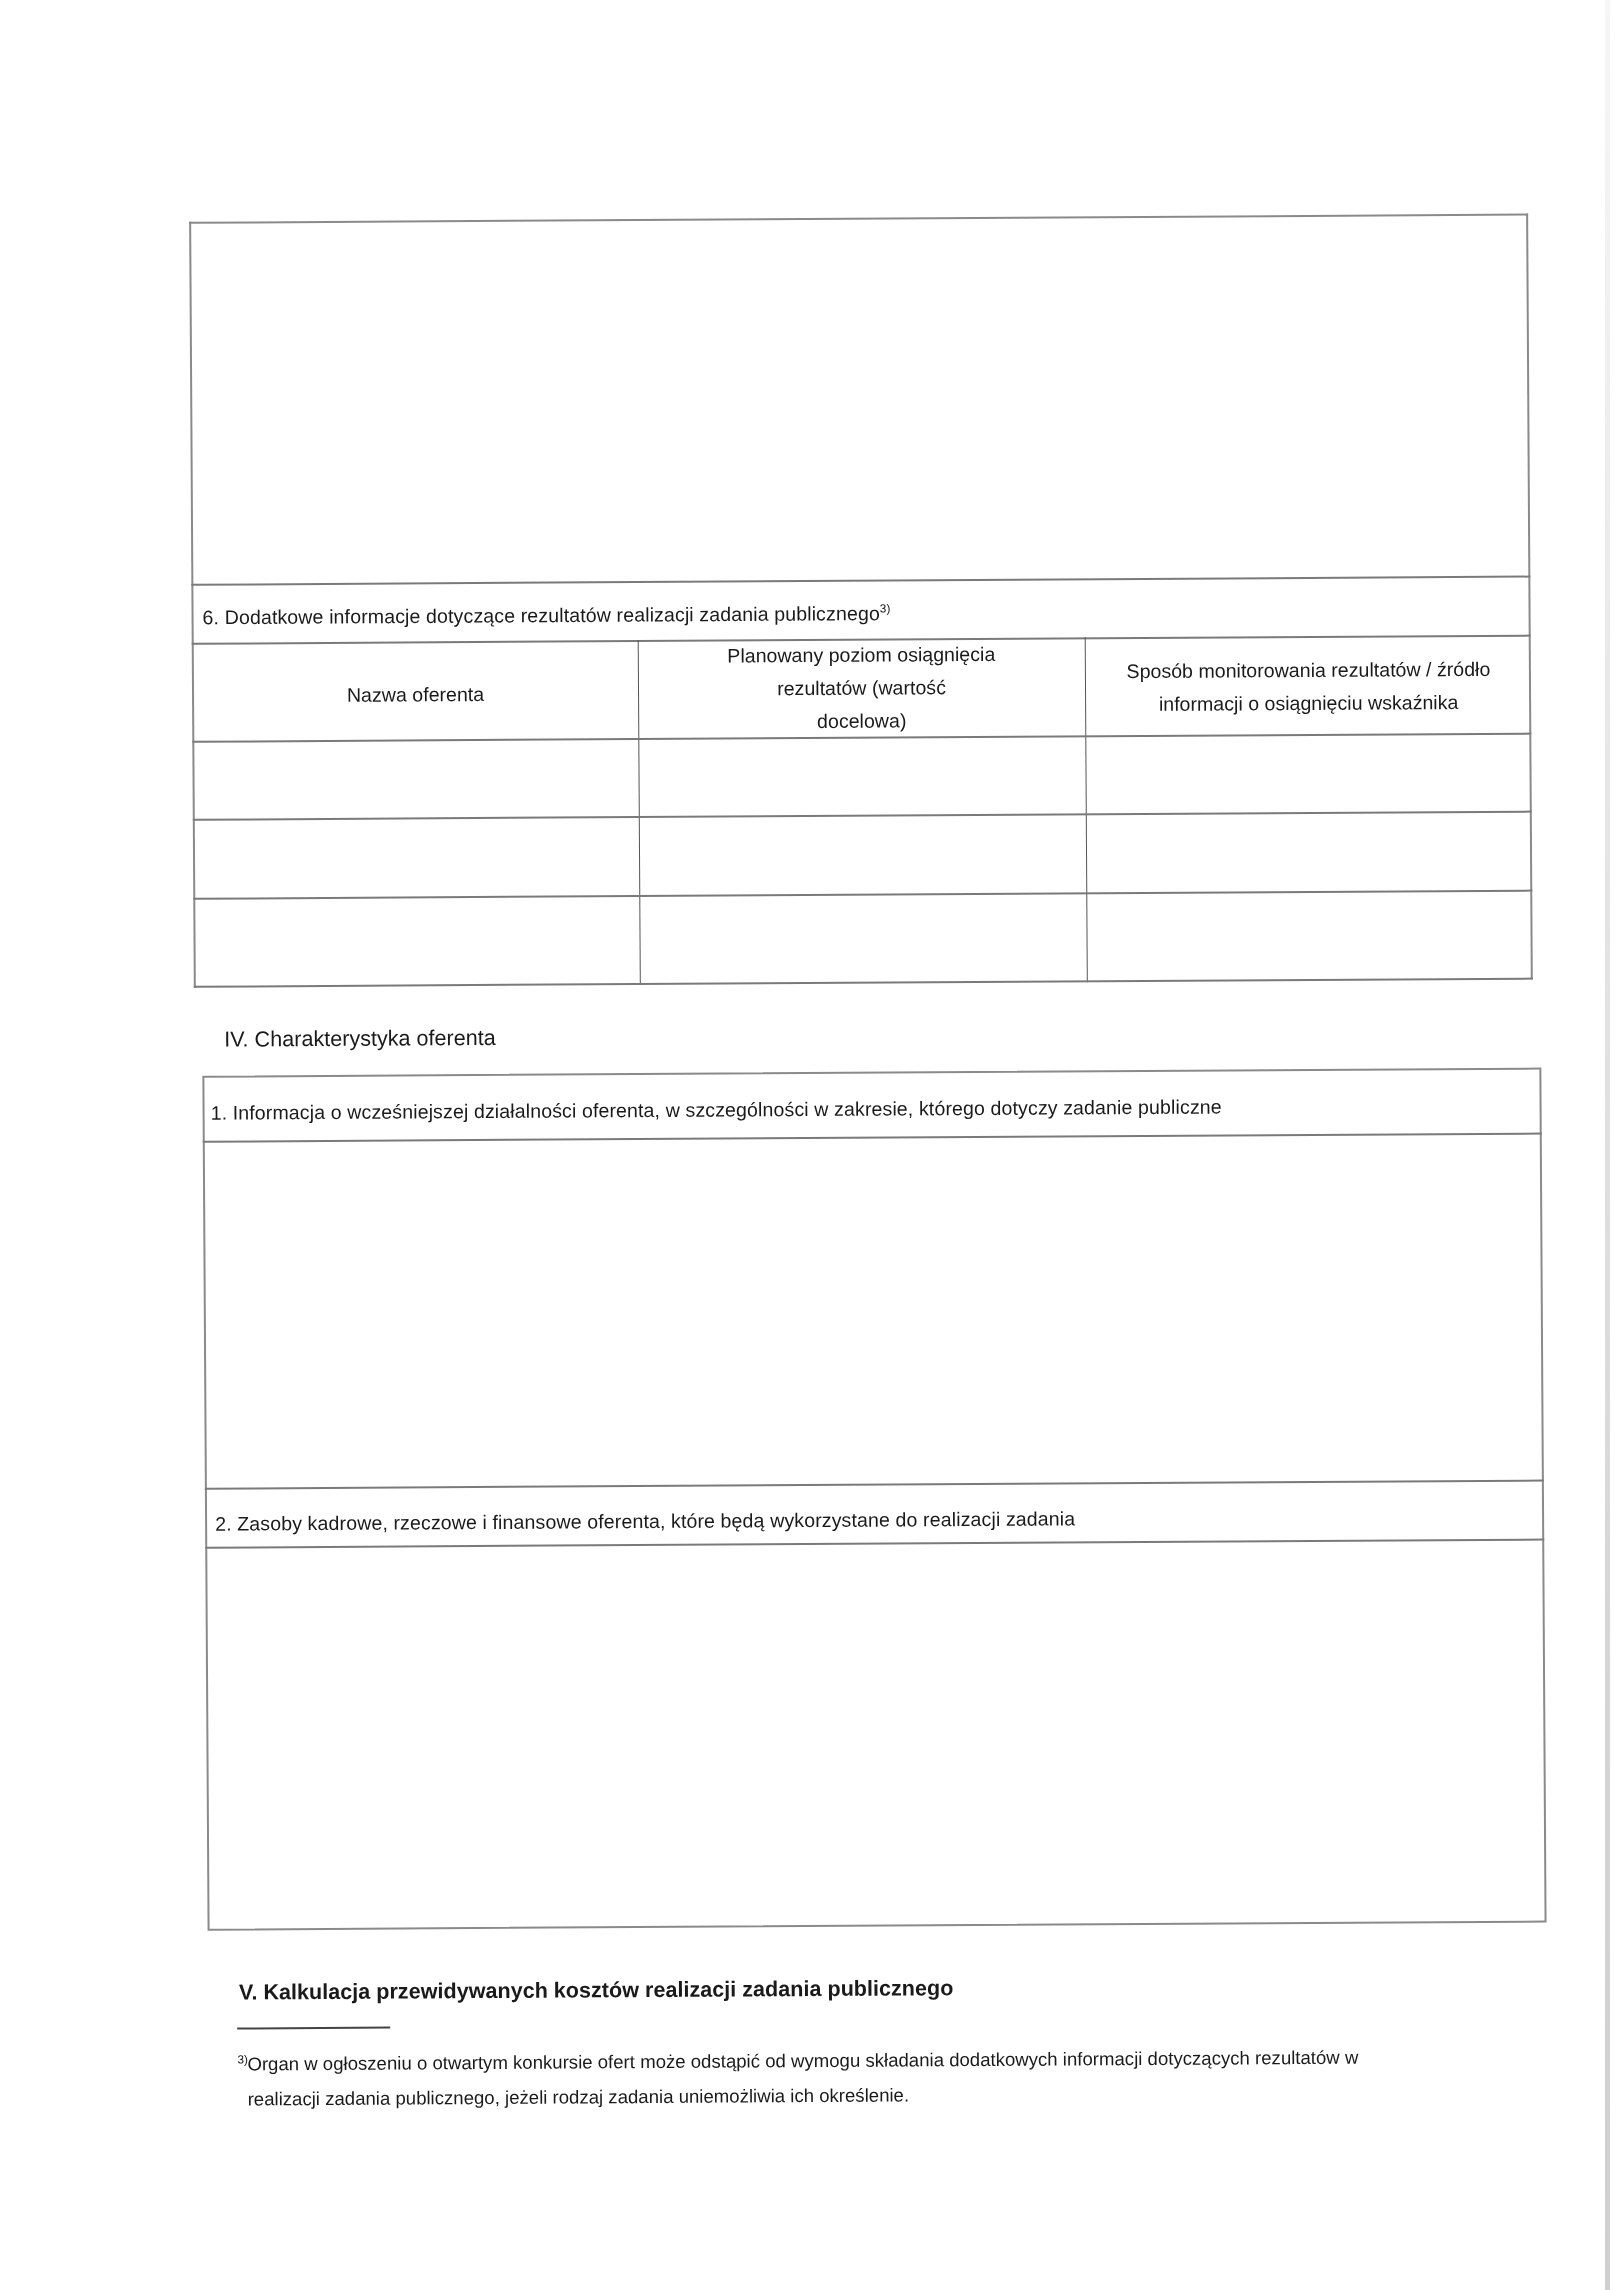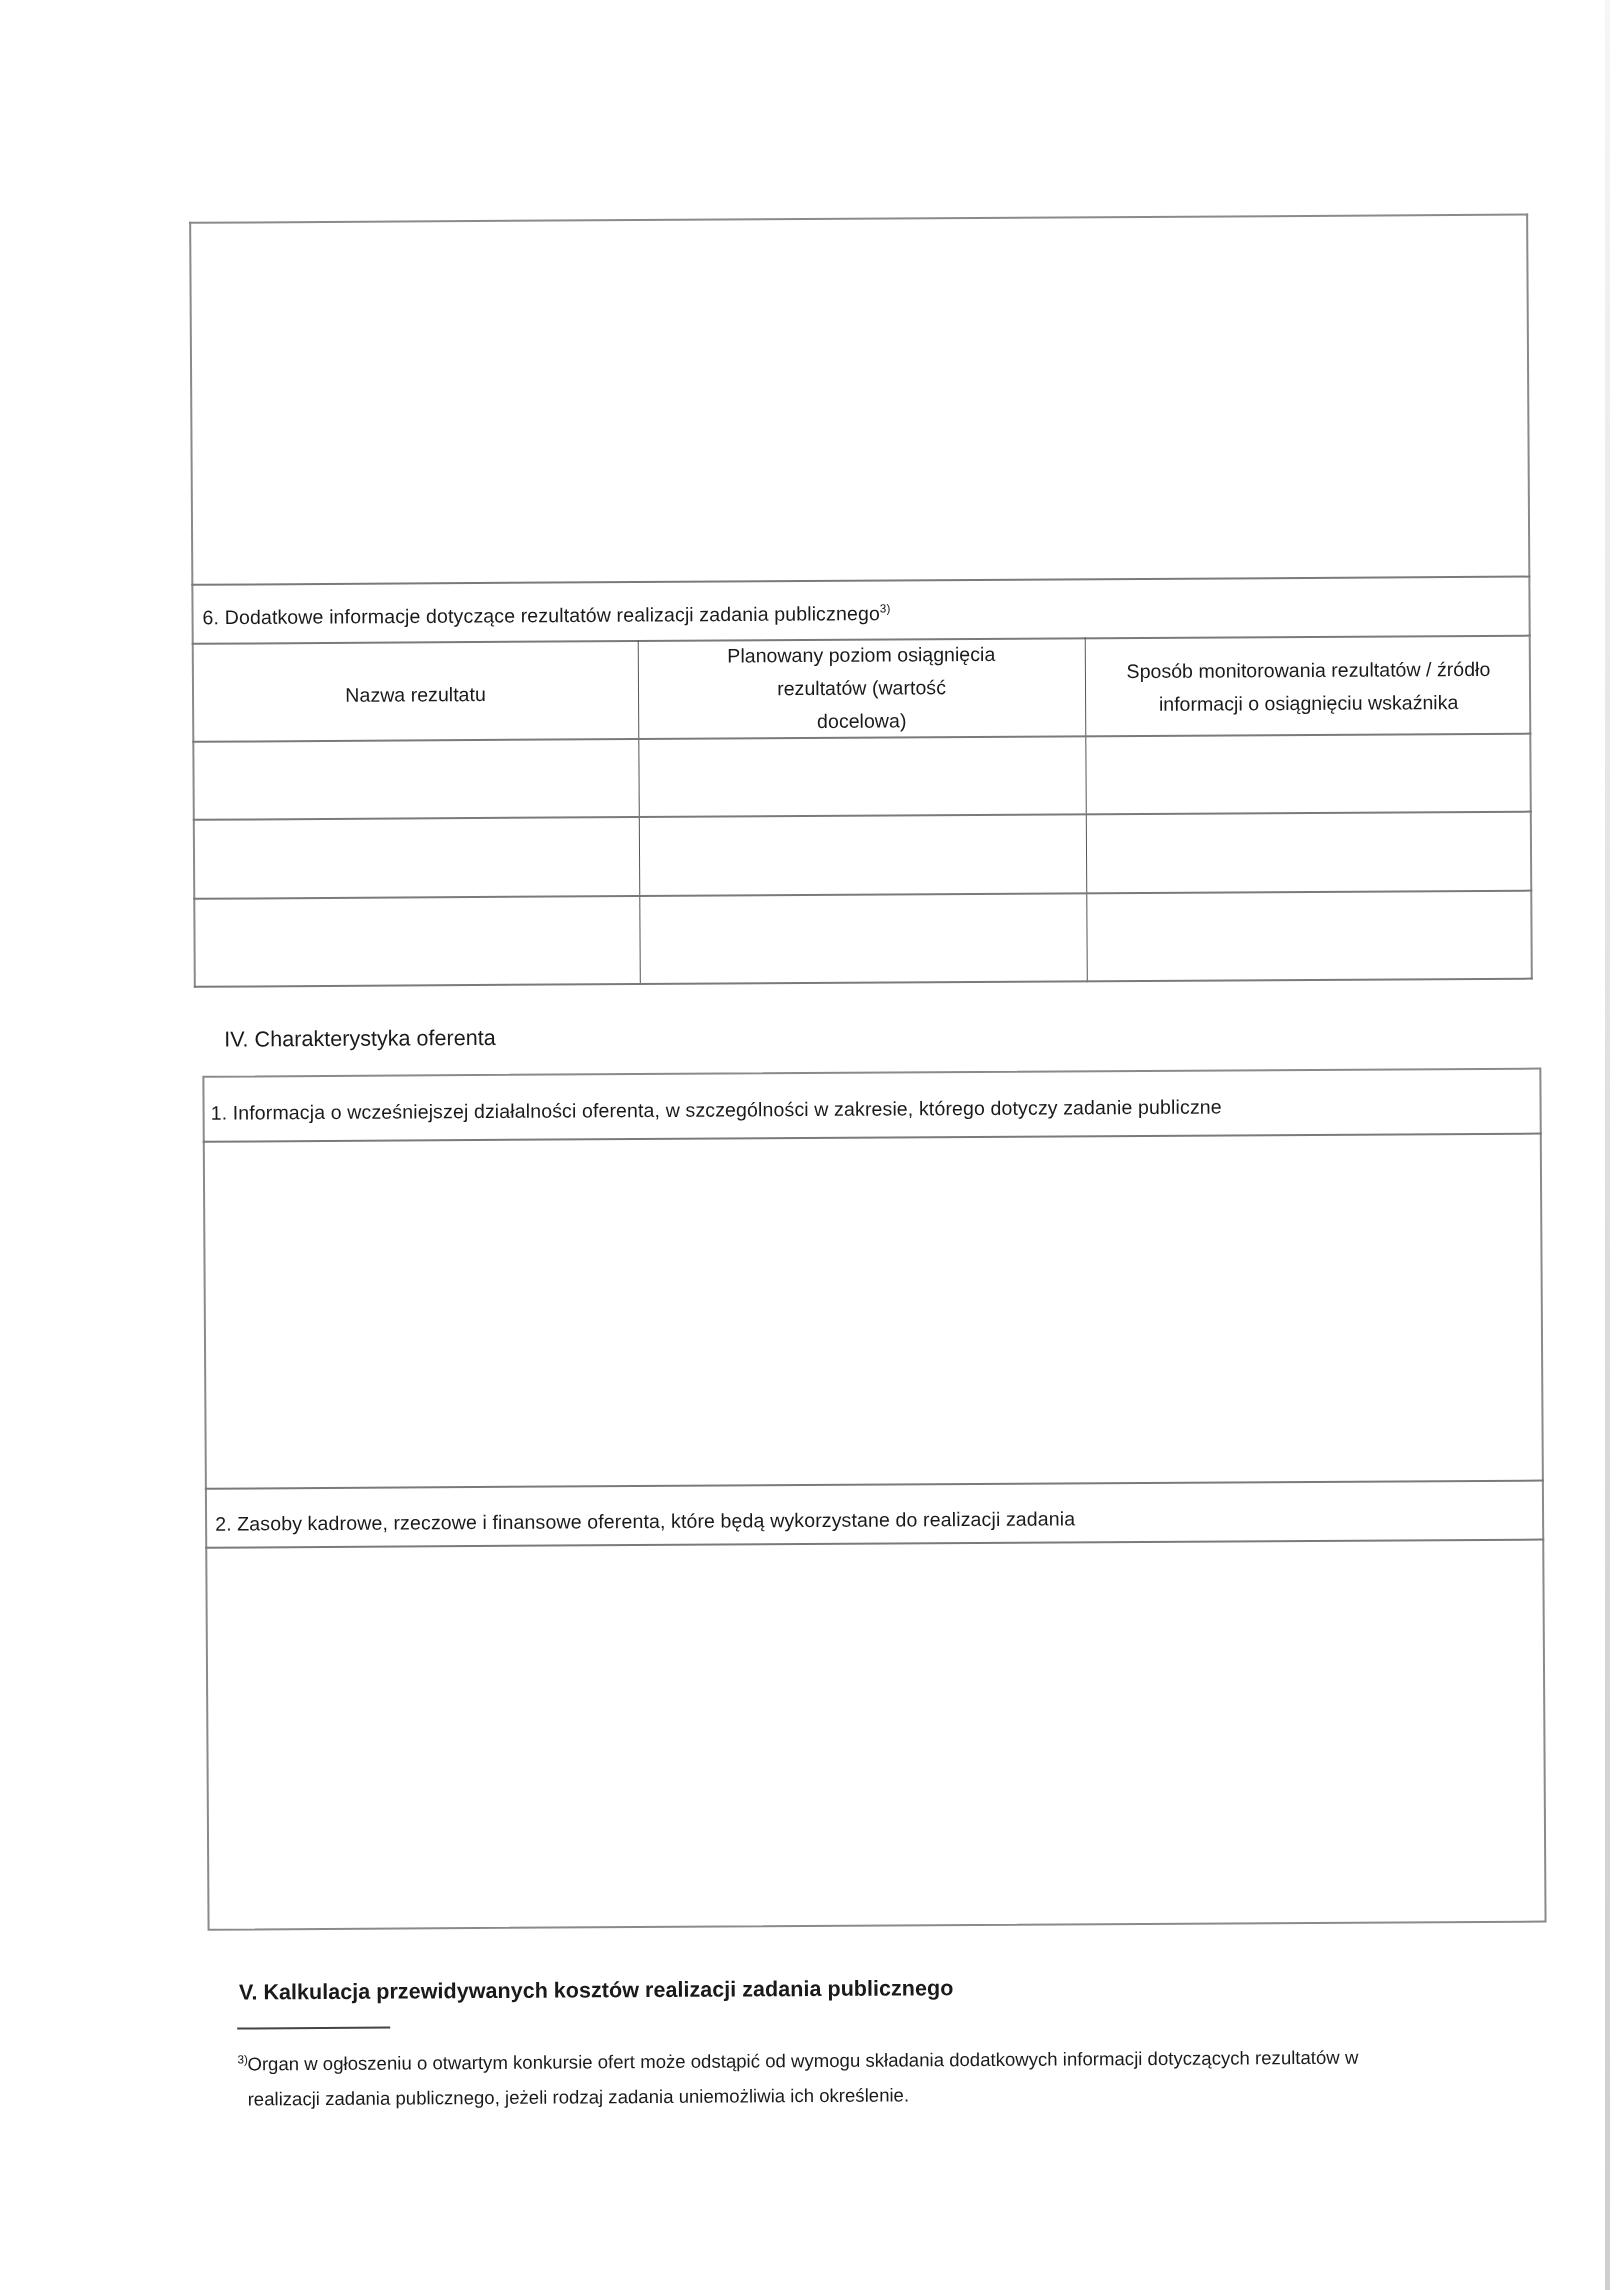--- a/index.html
+++ b/index.html
@@ -95,21 +95,21 @@
   <div class="label" style="left:203px; top:602px;">
     <span>6. Dodatkowe informacje dotyczące rezultatów realizacji zadania publicznego</span><sup>3)</sup>
   </div>
 
   <div class="hline" style="left:192px; top:639px; width:1339px;"></div>
 
   <div class="vline" style="left:638px; top:639px; height:345px;"></div>
   <div class="vline" style="left:1085px; top:639px; height:345px;"></div>
 
   <div class="th" style="left:194px; top:676px; width:443px;">
-    <span>Nazwa rezultatu</span>
+    <span>Nazwa oferenta</span>
   </div>
   <div class="th" style="left:640px; top:639px; width:443px;">
     <div>Planowany poziom osiągnięcia</div>
     <div>rezultatów (wartość</div>
     <div>docelowa)</div>
   </div>
   <div class="th" style="left:1087px; top:657px; width:443px;">
     <div>Sposób monitorowania rezultatów / źródło</div>
     <div>informacji o osiągnięciu wskaźnika</div>
   </div>

